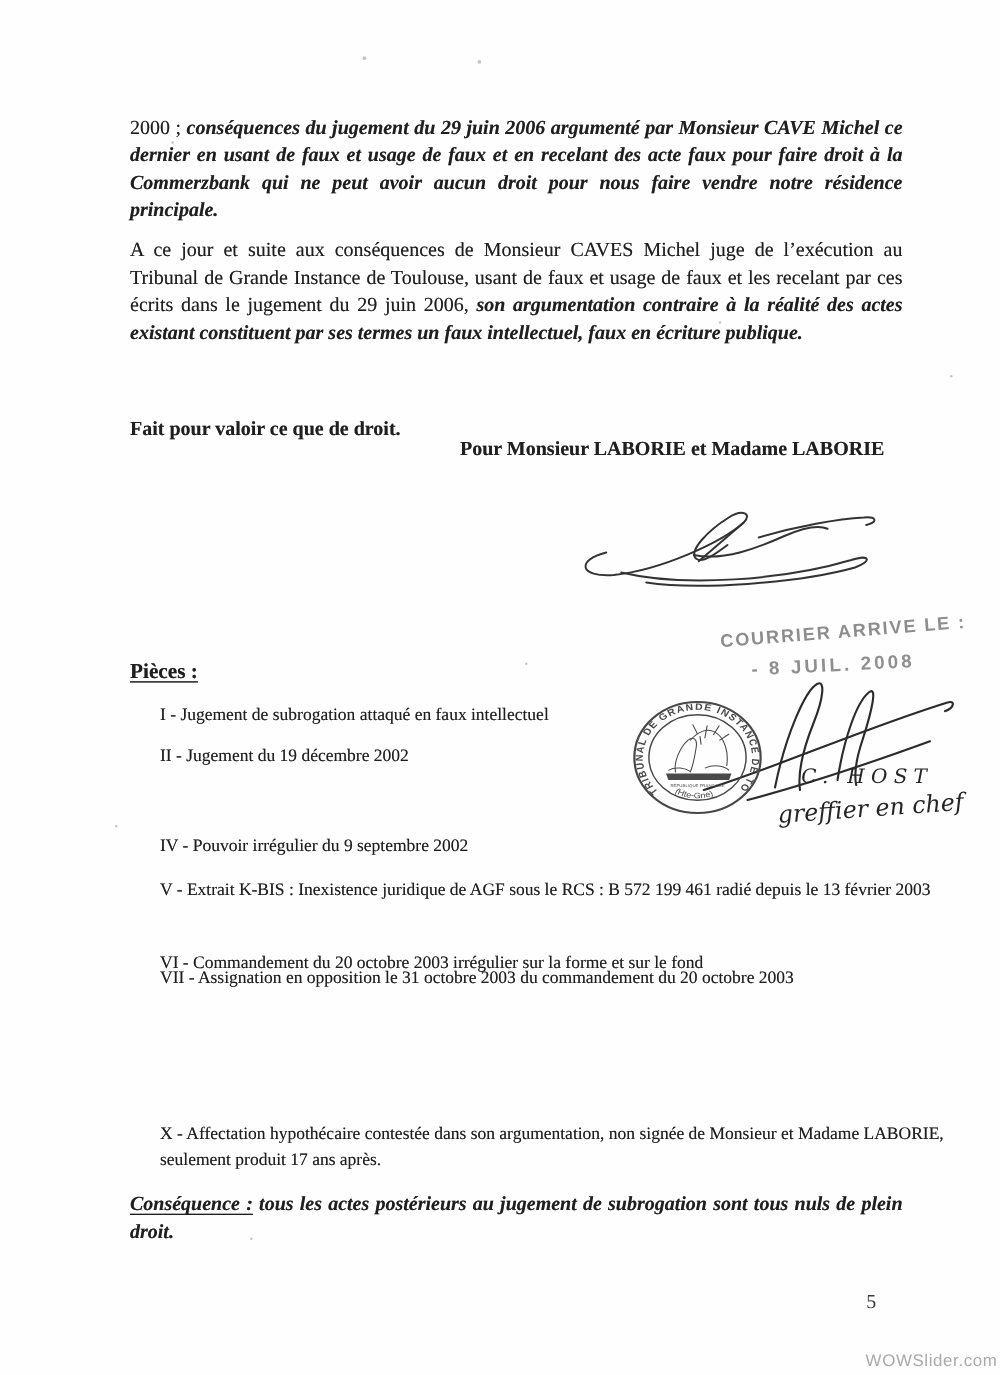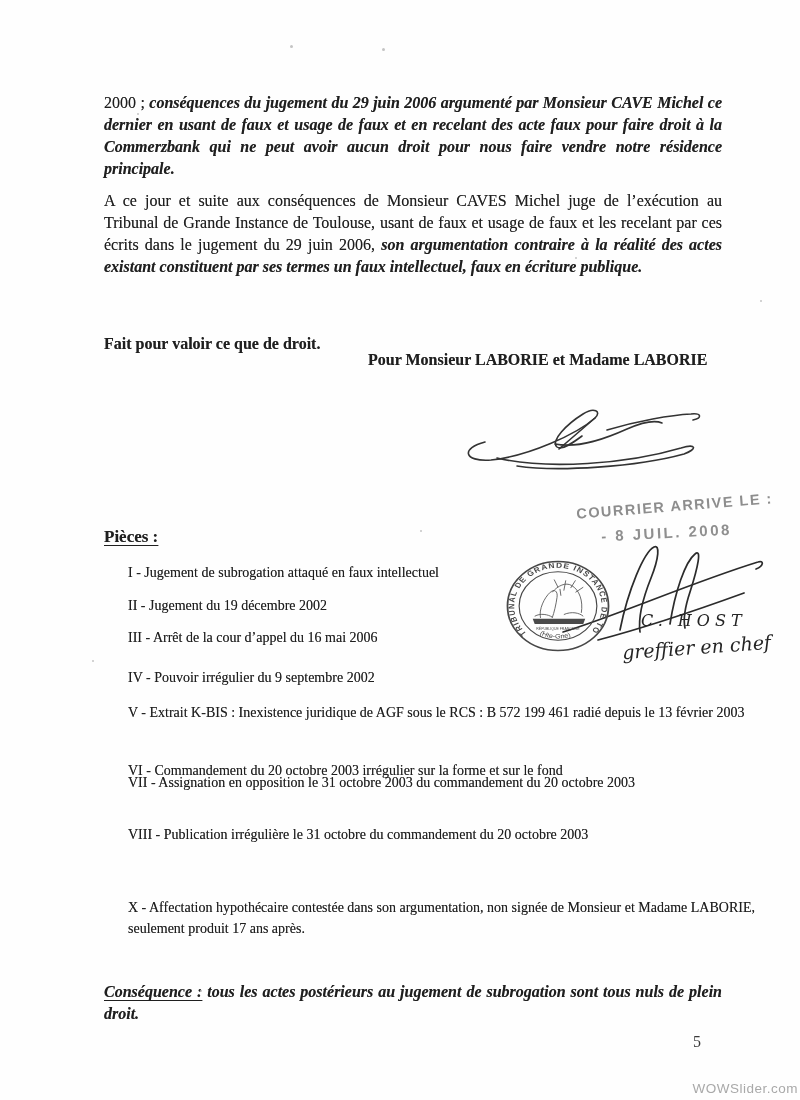--- a/index.html
+++ b/index.html
@@ -5,21 +5,21 @@
   * { margin:0; padding:0; box-sizing:border-box; }
   html,body { background:#e8e8e8; }
   .page {
     position:relative; width:800px; height:1100px; margin:0 auto;
     background:#fefefe; overflow:hidden;
     font-family:"Liberation Serif", serif; color:#1f1f1f;
   }
   .doc-text { position:absolute; font-size:16px; line-height:22px;
     text-shadow:0 0 .4px rgba(20,20,20,.55); }
   .para { left:104px; width:618px; text-align:justify; }
-  .em-bi { font-weight:700; font-style:italic;margin-top:28px; }
+  .em-bi { font-weight:700; font-style:italic; }
   .bold  { font-weight:700; }
   .underline { text-decoration:underline; text-underline-offset:3px; }
   .piece { left:104px; width:645px; font-size:14px; line-height:21px;margin-left:24px; }
   .sig-svg { position:absolute; }
   .sig-svg path { fill:none; stroke:#333; stroke-width:1.6; stroke-linecap:round; }
   .gref-svg path { fill:none; stroke:#2b2b2b; stroke-width:1.7; stroke-linecap:round; }
   .arrival { position:absolute; font-family:"Liberation Sans", sans-serif;
     color:#8d8d8d; font-weight:600; white-space:nowrap; }
   .arrival-1 { left:576px; top:498px; font-size:14.5px; letter-spacing:1.5px; transform:rotate(-4.5deg); }
   .arrival-2 { left:601px; top:524px; font-size:15px; letter-spacing:2.5px; transform:rotate(-3deg); color:#8f8f8f; }
@@ -89,26 +89,24 @@
     </text>
   </svg>
 
   <div class="handw handw-name">C. HOST</div>
   <div class="handw handw-title">greffier en chef</div>
 
   <h3 class="doc-text bold underline" style="left:104px; top:526px; font-size:17px;">Pièces :</h3>
 
   <p class="doc-text piece" style="top:562px;">I - Jugement de subrogation attaqué en faux intellectuel</p>
   <p class="doc-text piece" style="top:595px;">II - Jugement du 19 décembre 2002</p>
-  <p class="doc-text piece" style="top:627px;">III - Arrêt de la cour d’appel du 16 mai 2006</p>
   <p class="doc-text piece" style="top:667px;">IV - Pouvoir irrégulier du 9 septembre 2002</p>
   <p class="doc-text piece" style="top:702px;">V - Extrait K-BIS : Inexistence juridique de AGF sous le RCS : B 572 199 461 radié depuis le 13 février 2003</p>
   <p class="doc-text piece" style="top:760px;">VI - Commandement du 20 octobre 2003 irrégulier sur la forme et sur le fond</p>
   <p class="doc-text piece" style="top:772px;">VII - Assignation en opposition le 31 octobre 2003 du commandement du 20 octobre 2003</p>
-  <p class="doc-text piece" style="top:824px;">VIII - Publication irrégulière le 31 octobre du commandement du 20 octobre 2003</p>
   <p class="doc-text piece" style="top:897px;">X - Affectation hypothécaire contestée dans son argumentation, non signée de Monsieur et Madame LABORIE, seulement produit 17 ans après.</p>
 
   <p class="doc-text para em-bi" style="top:953px;"><span class="underline">Conséquence :</span><span> tous les actes postérieurs au jugement de subrogation sont tous nuls de plein droit.</span></p>
 
   <div class="pagenum">5</div>
   <div class="watermark">WOWSlider.com</div>
 
   <div class="speck" style="left:290px; top:45px;"></div>
   <div class="speck" style="left:382px; top:48px;"></div>
   <div class="speck" style="left:137px; top:113px; width:2px; height:2px;"></div>

